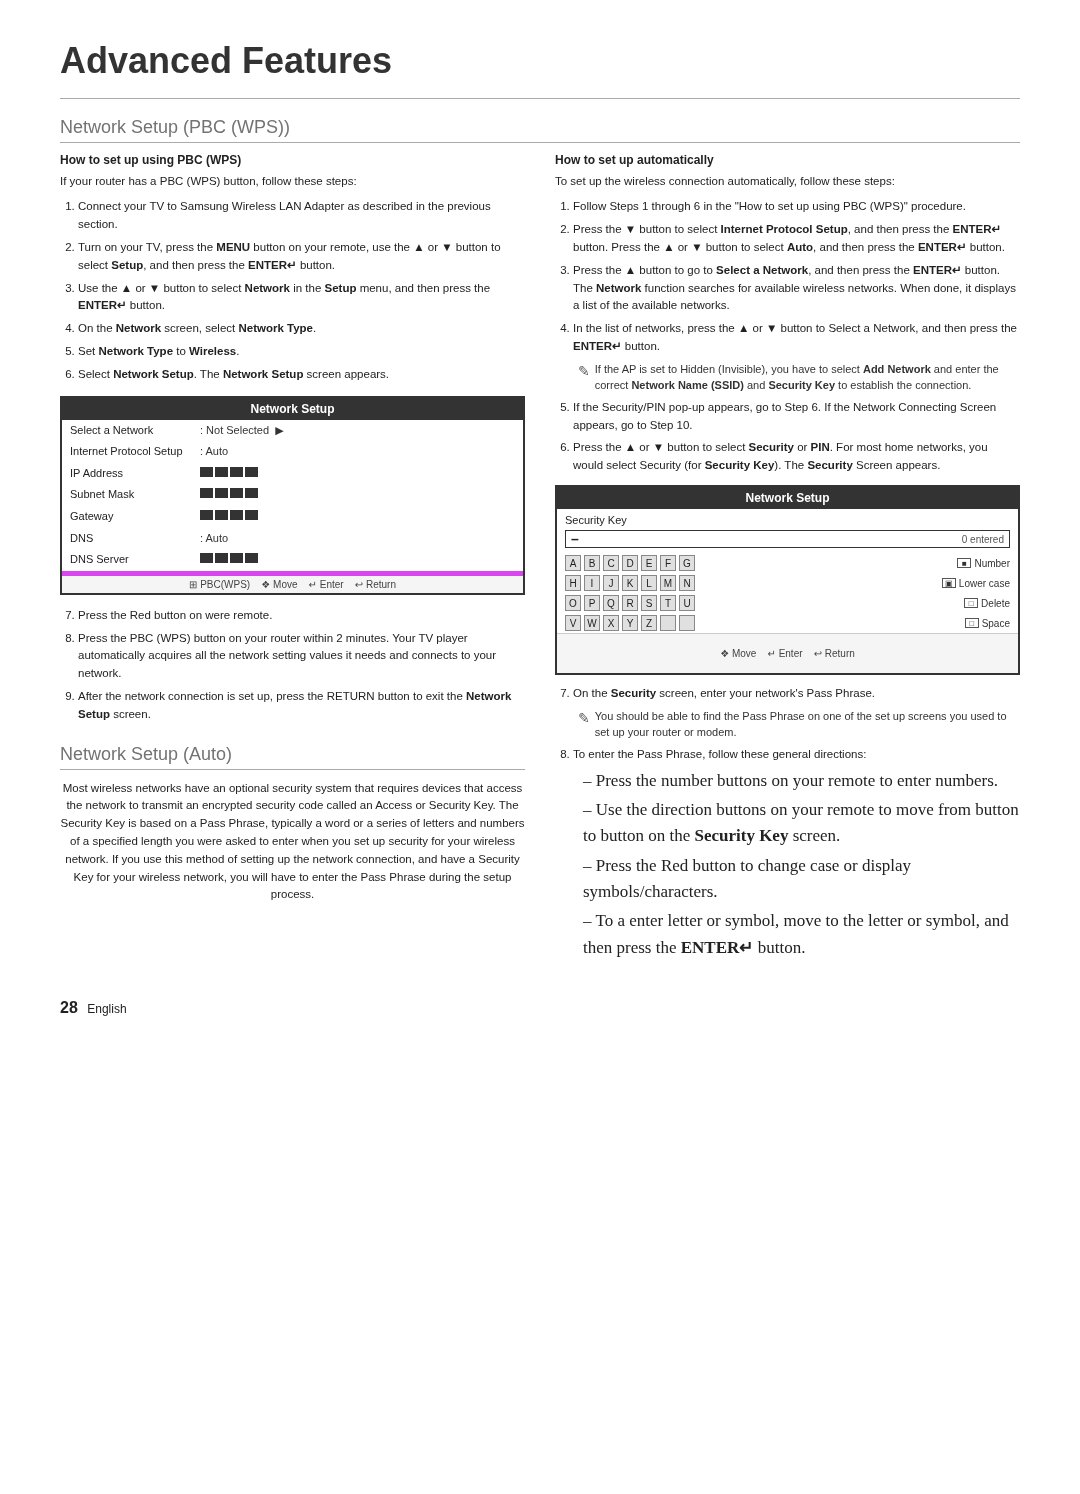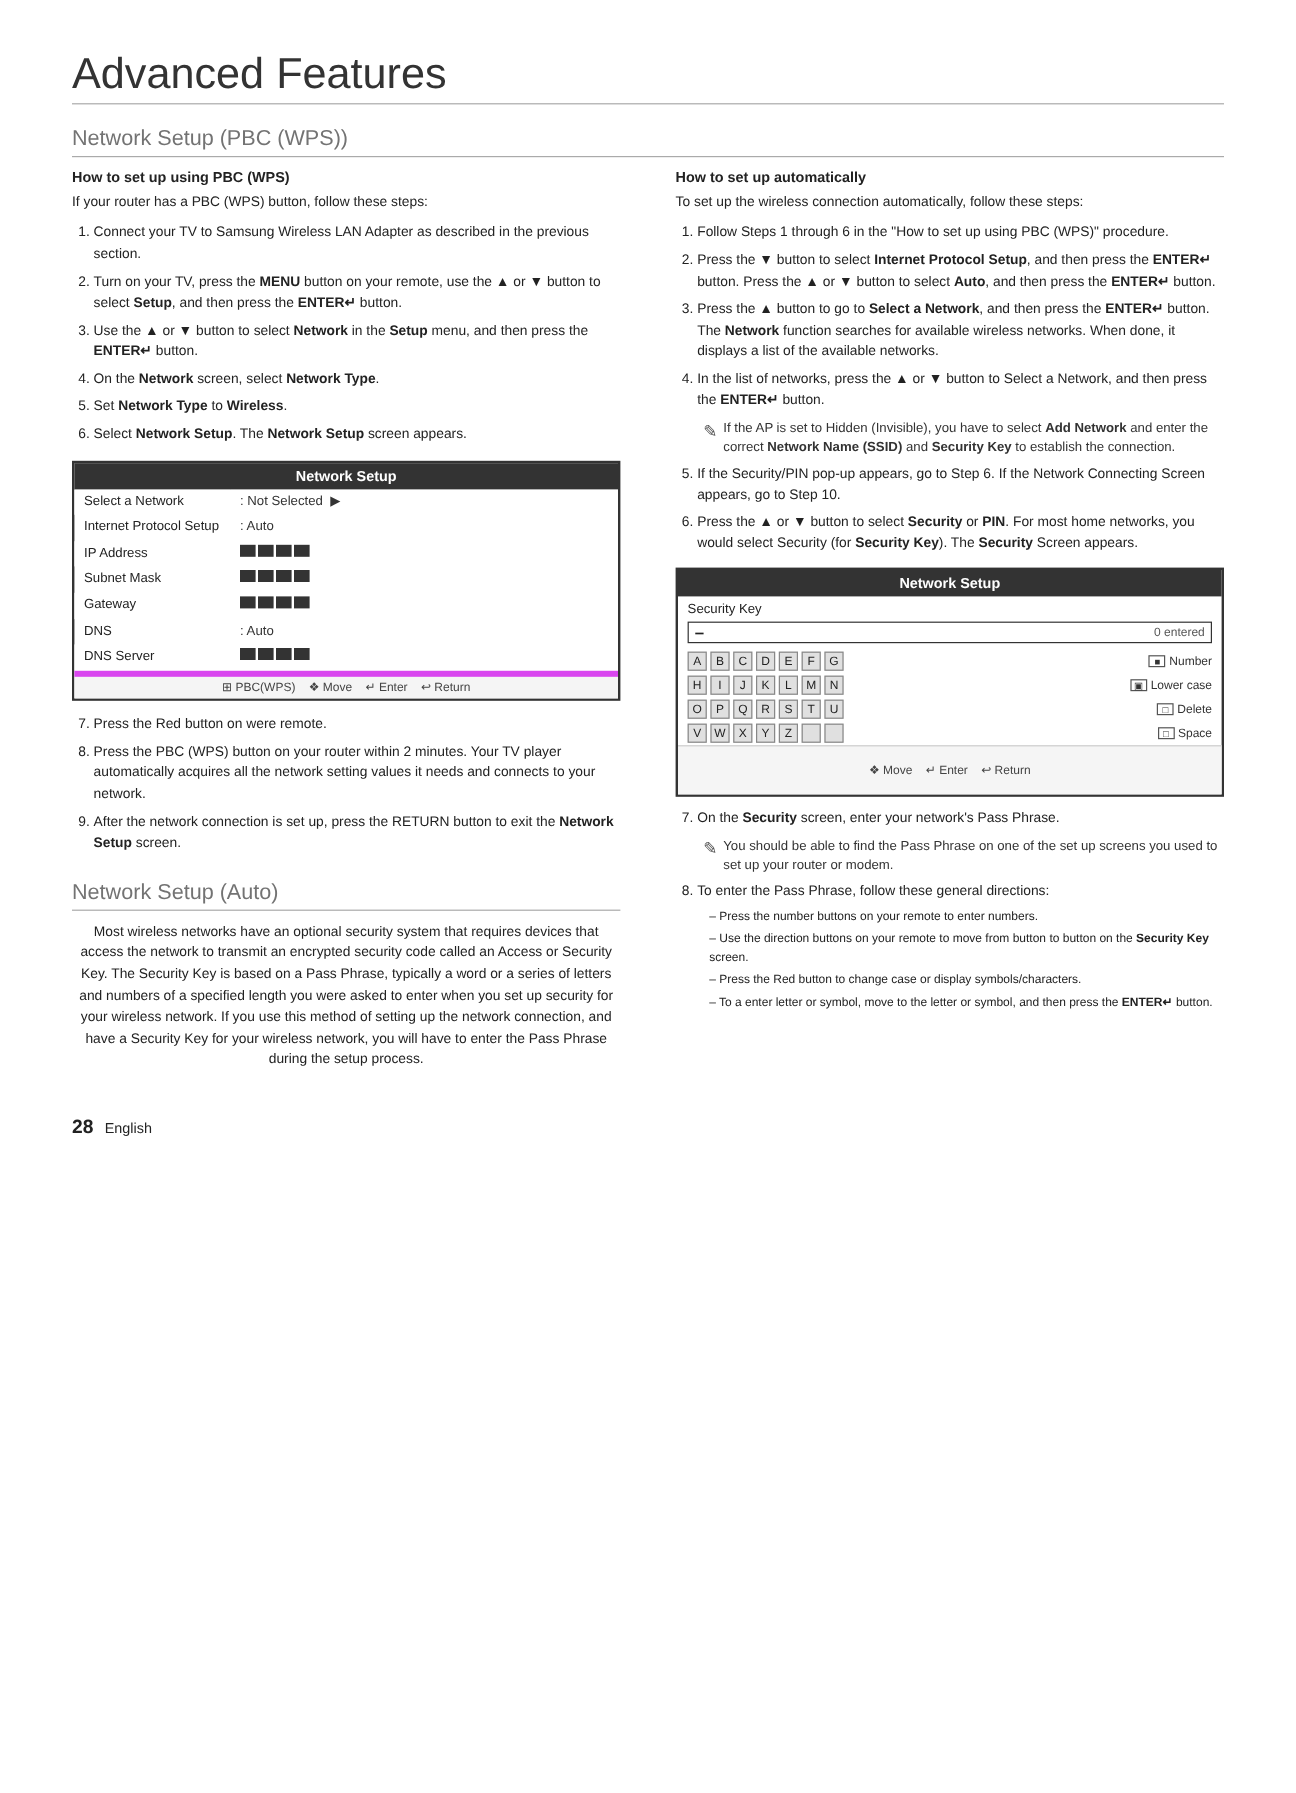--- a/index.html
+++ b/index.html
@@ -7,42 +7,42 @@
       font-family: Arial, sans-serif;
       font-size: 12px;
       color: #222;
       background: #fff;
       width: 1080px;
       min-height: 1494px;
       padding: 40px 60px 40px 60px;
     }
     h1.page-title {
       font-size: 36px;
-      font-weight: 400;
+      font-weight: 700;
       color: #333;
       margin-bottom: 18px;
       border-bottom: 1px solid #aaa;
-      padding-bottom: 4px;
+      padding-bottom: 16px;
     }
     h2.section-title {
       font-size: 18px;
       font-weight: normal;
       color: #737373;
       margin-bottom: 10px;
       border-bottom: 1px solid #aaa;
       padding-bottom: 4px;
     }
     h3.subsection-title {
       font-size: 12px;
       font-weight: bold;
       margin-bottom: 6px;
     }
     .two-col {
       display: flex;
-      gap: 46px;
+      gap: 30px;
     }
     .col-left {
       flex: 1;
     }
     .col-right {
       flex: 1;
     }
     p.intro {
       font-size: 11.5px;
       margin-bottom: 8px;
@@ -56,23 +56,24 @@
       font-size: 11.5px;
       line-height: 1.55;
       margin-bottom: 5px;
     }
     ul.dash-list {
       list-style: none;
       padding-left: 10px;
       margin-top: 4px;
     }
     ul.dash-list li {
-      font-size: 10px;
+      font-size: 17px;
       line-height: 1.55;
       margin-bottom: 3px;
+      font-family: Liberation Serif, serif;
     }
     ul.dash-list li::before {
       content: "– ";
     }
     .note {
       display: flex;
       align-items: flex-start;
       margin: 5px 0 5px 0;
       padding-left: 5px;
     }

